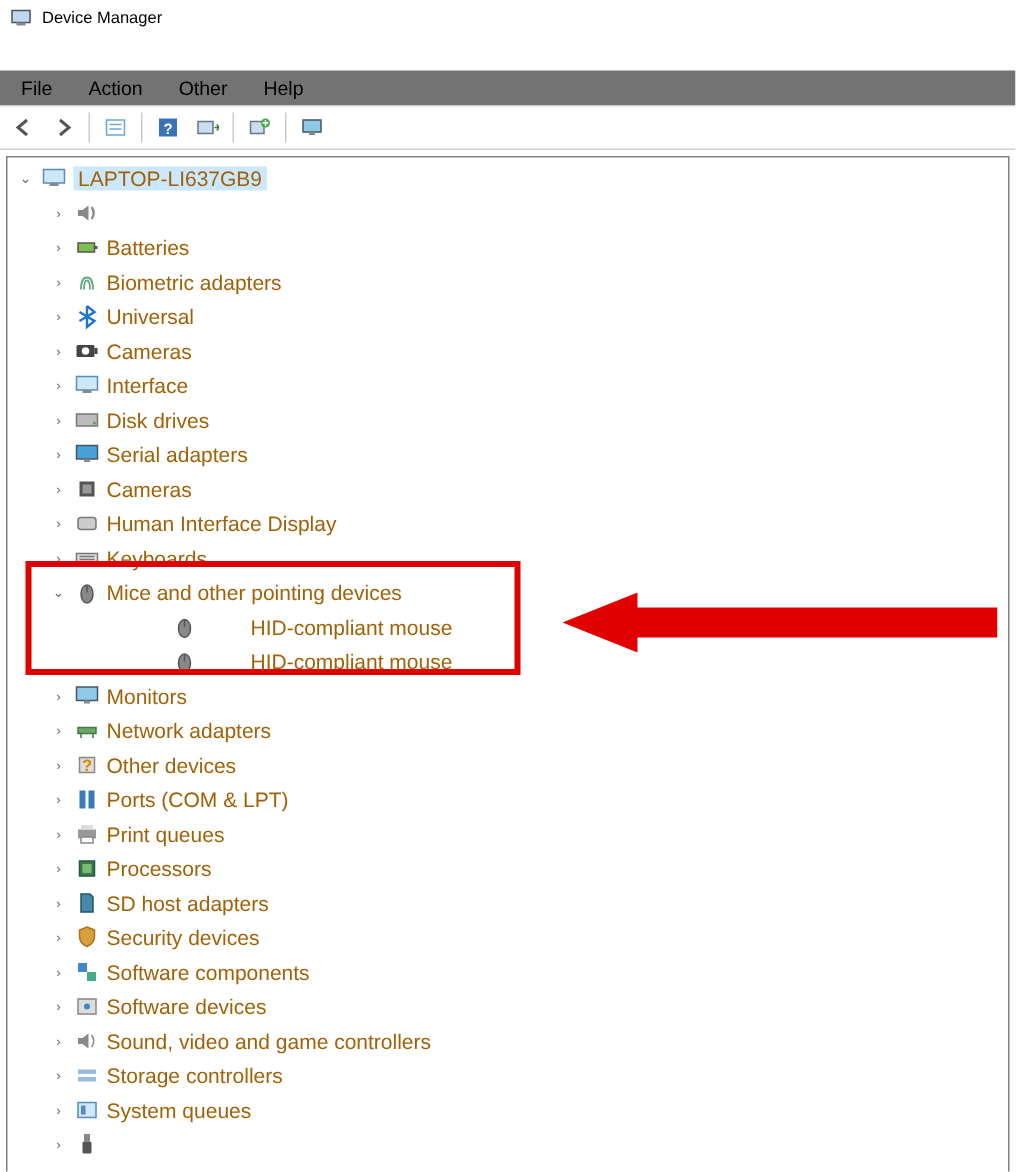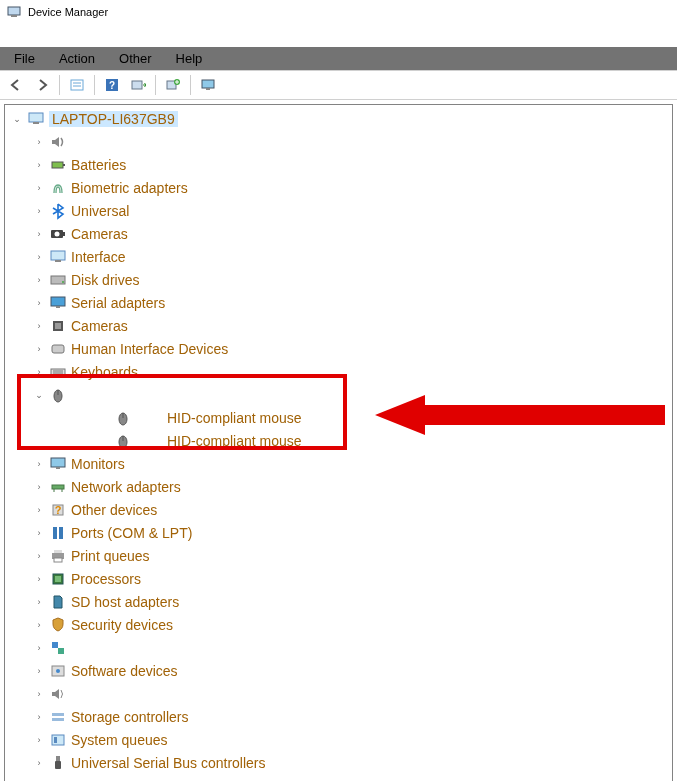--- a/index.html
+++ b/index.html
@@ -272,41 +272,42 @@
         </span>
         <span class="lbl">Cameras</span>
       </div>
       <div class="row indent1">
         <span class="toggle">›</span>
         <span class="ic">
           <svg width="18" height="18" viewBox="0 0 18 18">
             <rect x="3" y="5" width="12" height="8" rx="2" fill="#ccc" stroke="#777"></rect>
           </svg>
         </span>
-        <span class="lbl">Human Interface Devices</span>
+        <span class="lbl">Human Interface Display</span>
       </div>
       <div class="row indent1">
         <span class="toggle">›</span>
         <span class="ic">
           <svg width="18" height="18" viewBox="0 0 18 18">
             <rect x="2" y="6" width="14" height="7" fill="#ddd" stroke="#777"></rect>
             <line x1="4" y1="8" x2="14" y2="8" stroke="#777"></line>
             <line x1="4" y1="10" x2="14" y2="10" stroke="#777"></line>
           </svg>
         </span>
         <span class="lbl">Keyboards</span>
       </div>
       <div class="row indent1">
         <span class="toggle">⌄</span>
         <span class="ic">
           <svg width="18" height="18" viewBox="0 0 18 18">
             <ellipse cx="9" cy="10" rx="4" ry="6" fill="#888" stroke="#555"></ellipse>
             <line x1="9" y1="4" x2="9" y2="9" stroke="#555"></line>
           </svg>
         </span>
+        <span class="lbl">Mice and other pointing devices</span>
       </div>
       <div class="row indent2">
         <span class="toggle"></span>
         <span class="ic">
           <svg width="18" height="18" viewBox="0 0 18 18">
             <ellipse cx="9" cy="10" rx="4" ry="6" fill="#888" stroke="#555"></ellipse>
             <line x1="9" y1="4" x2="9" y2="9" stroke="#555"></line>
           </svg>
         </span>
         <span class="lbl">HID-compliant mouse</span>
@@ -402,39 +403,41 @@
         <span class="lbl">Security devices</span>
       </div>
       <div class="row indent1">
         <span class="toggle">›</span>
         <span class="ic">
           <svg width="18" height="18" viewBox="0 0 18 18">
             <rect x="3" y="3" width="6" height="6" fill="#48c"></rect>
             <rect x="9" y="9" width="6" height="6" fill="#4a8"></rect>
           </svg>
         </span>
+        <span class="lbl">Software components</span>
       </div>
       <div class="row indent1">
         <span class="toggle">›</span>
         <span class="ic">
           <svg width="18" height="18" viewBox="0 0 18 18">
             <rect x="3" y="4" width="12" height="10" fill="#ddd" stroke="#888"></rect>
             <circle cx="9" cy="9" r="2" fill="#48c"></circle>
           </svg>
         </span>
         <span class="lbl">Software devices</span>
       </div>
       <div class="row indent1">
         <span class="toggle">›</span>
         <span class="ic">
           <svg width="18" height="18" viewBox="0 0 18 18">
             <path d="M3 7 h3 l4 -3 v10 l-4 -3 h-3 z" fill="#888"></path>
             <path d="M12 5 q3 4 0 8" fill="none" stroke="#888"></path>
           </svg>
         </span>
+        <span class="lbl">Sound, video and game controllers</span>
       </div>
       <div class="row indent1">
         <span class="toggle">›</span>
         <span class="ic">
           <svg width="18" height="18" viewBox="0 0 18 18">
             <rect x="3" y="5" width="12" height="3" fill="#9bd"></rect>
             <rect x="3" y="10" width="12" height="3" fill="#9bd"></rect>
           </svg>
         </span>
         <span class="lbl">Storage controllers</span>
@@ -450,20 +453,19 @@
         <span class="lbl">System queues</span>
       </div>
       <div class="row indent1">
         <span class="toggle">›</span>
         <span class="ic">
           <svg width="18" height="18" viewBox="0 0 18 18">
             <rect x="7" y="2" width="4" height="5" fill="#888"></rect>
             <rect x="6" y="7" width="6" height="8" rx="1" fill="#555"></rect>
           </svg>
         </span>
-        <span class="lbl">Universal Serial Bus controllers</span>
       </div>
     </div>
   <div class="highlight"></div>
   <svg class="arrow-annot" width="290" height="40" viewBox="0 0 290 40">
     <polygon points="0,20 50,0 50,10 290,10 290,30 50,30 50,40" fill="#e00000"></polygon>
   </svg>
 </div>
 
 </body></html>

